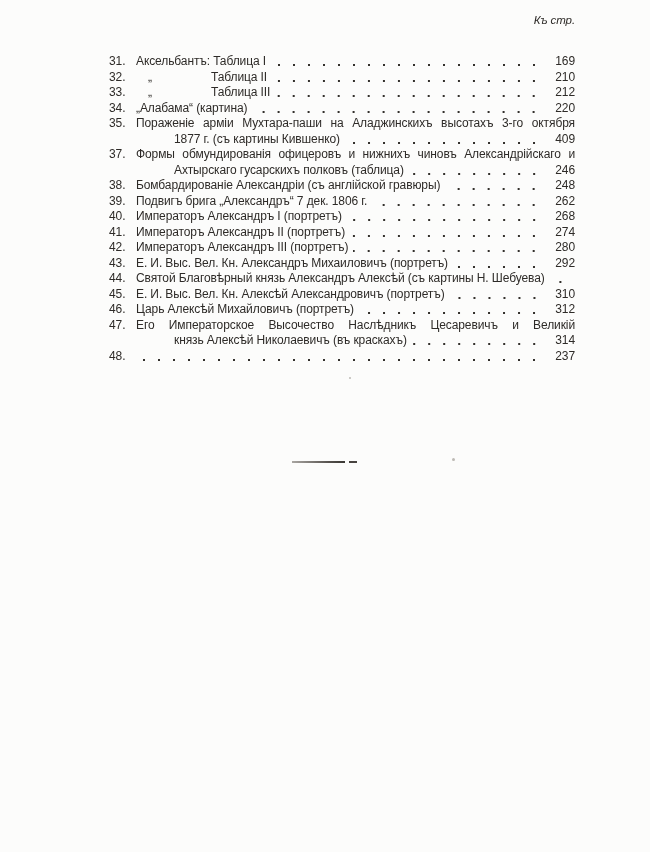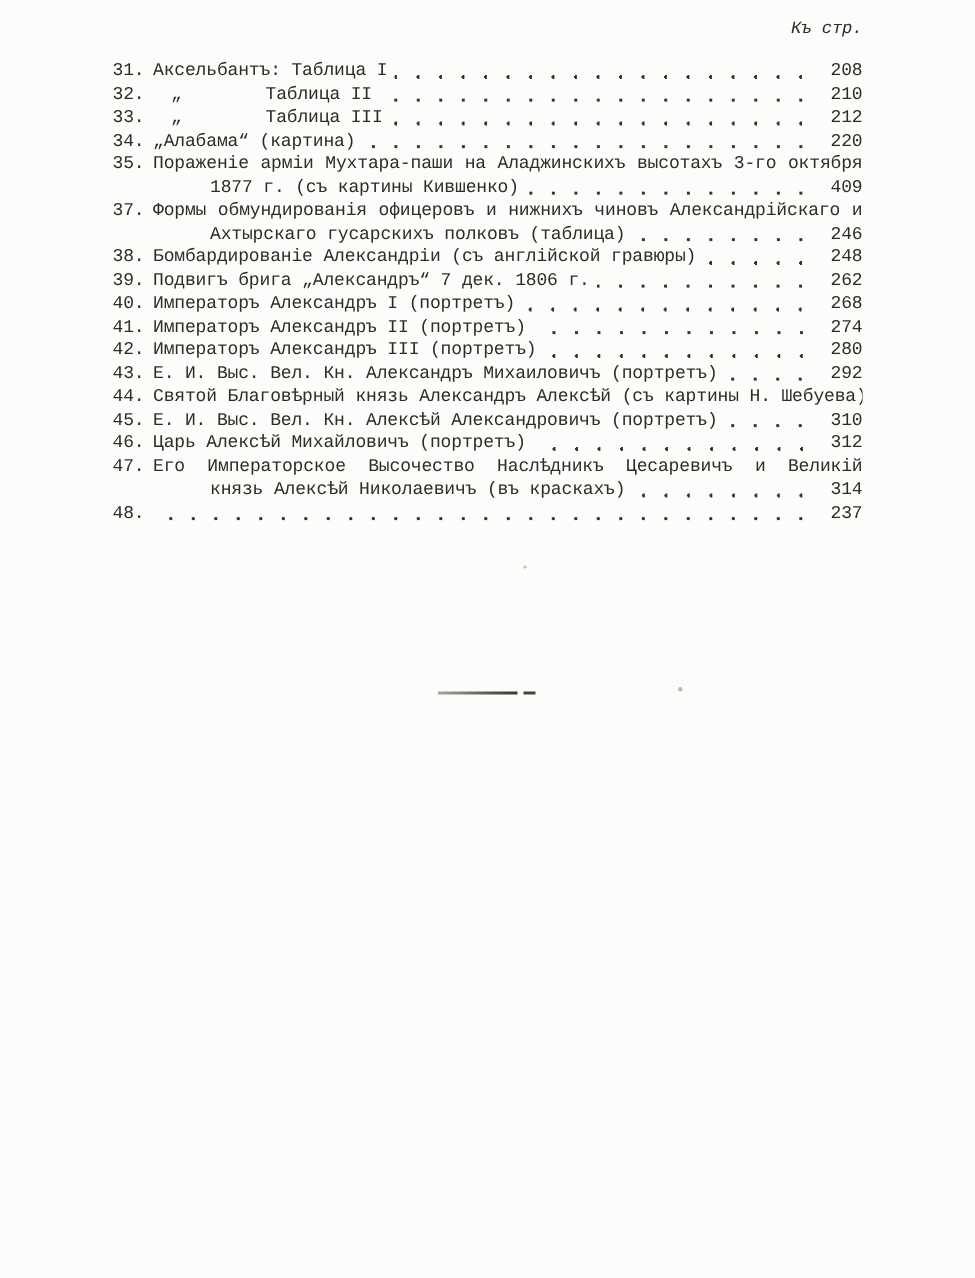--- a/index.html
+++ b/index.html
@@ -7,35 +7,35 @@
     padding: 0;
     background: #ffffff;
   }
   .page {
     position: relative;
     width: 650px;
     height: 852px;
     box-sizing: border-box;
     background: #fcfcfb;
     color: #2e2b28;
-    font-family: Liberation Mono, monospace;
+    font-family: Liberation Sans, sans-serif;
     font-size: 12px;
     letter-spacing: -0.1px;
-    padding: 12px 75px 0 75px;
+    padding: 12px 75px 0 109px;
     overflow: hidden;
   }
   .header-row {
     height: 16px;
     line-height: 16px;
     text-align: right;
     font-style: italic;
     font-size: 11.5px;
   }
   .toc-list {
-    margin-top: 12px;
+    margin-top: 26px;
   }
   .row {
     display: flex;
     align-items: baseline;
     line-height: 15.5px;
     height: 15.5px;
     overflow: hidden;
     white-space: nowrap;
   }
   .num {
@@ -119,21 +119,21 @@
     <span>Къ стр.</span>
   </div>
 
   <div class="toc-list">
   <div class="entry">
     <div class="row first-row">
       <span class="num">31.</span>
 
       <span class="text">Аксельбантъ: Таблица I</span>
       <span class="leader"></span>
-      <span class="page-num">208</span>
+      <span class="page-num">169</span>
     </div>
 
   </div>
 
   <div class="entry">
     <div class="row first-row">
       <span class="num">32.</span>
       <span class="ditto">„</span>
       <span class="text">Таблица II</span>
       <span class="leader"></span>

